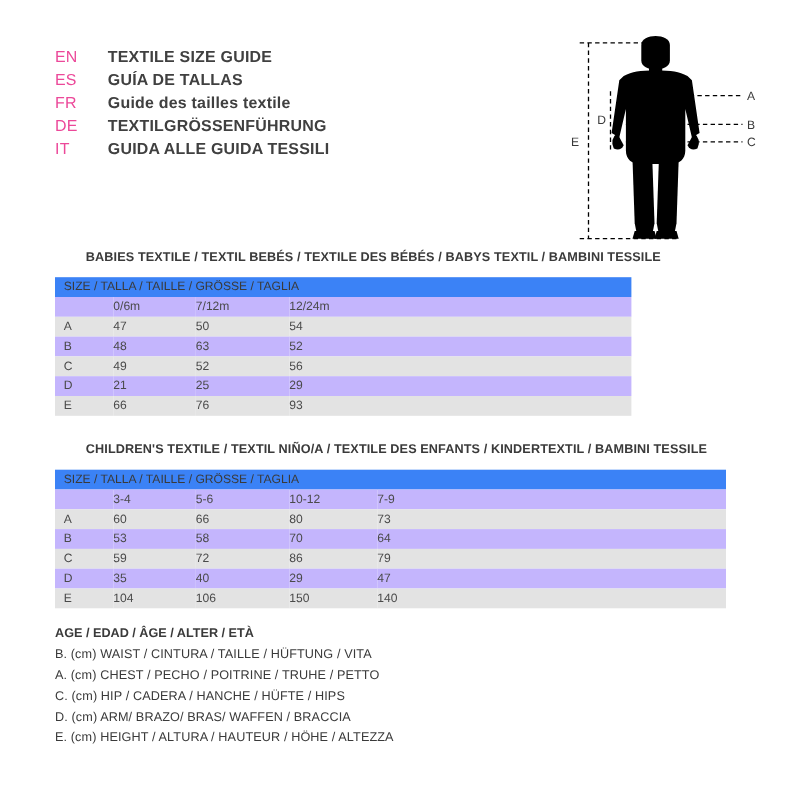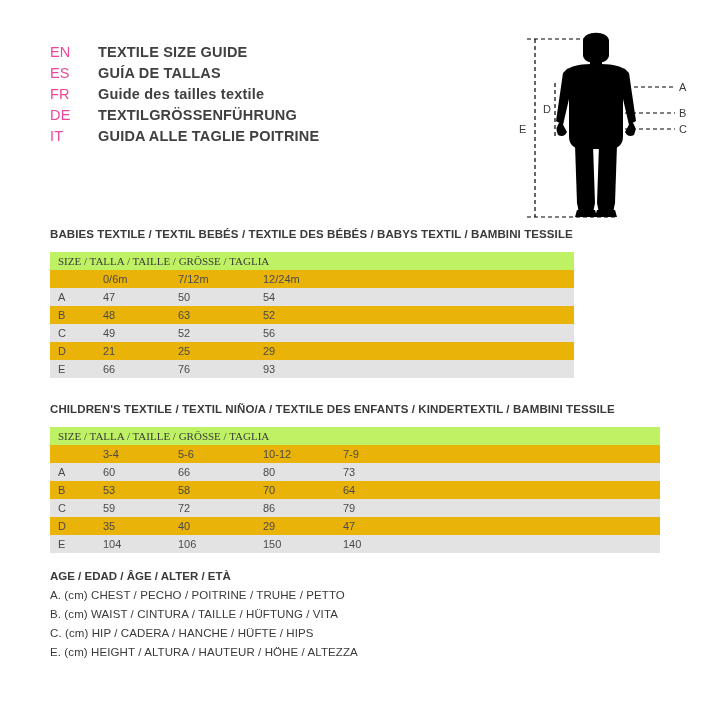--- a/index.html
+++ b/index.html
@@ -55,20 +55,21 @@
   }
 
   
   .section-title {
     position: absolute;
     font-size: 11.5px;
     font-weight: bold;
     color: #3a3a3a;
     letter-spacing: 0.1px;
     white-space: nowrap;
+    margin-left: 28px;
   }
 
   
   table.size-table {
     position: absolute;
     border-collapse: collapse;
     font-size: 11px;
     color: #4a4a4a;
   }
   table.size-table td {
@@ -79,22 +80,22 @@
     line-height: 18px;
   }
   table.size-table td.label {
     padding-left: 8px;
   }
   table.size-table tr.head td {
     font-size: 11px;
     color: #3a3a3a;
   }
   .row-shaded { background: #e3e3e3; }
-  .row-plain   { background: #eab308; }
-  .row-head    { background: #bef264; font-family: Liberation Serif, serif; }
+  .row-plain   { background: #c4b5fd; }
+  .row-head    { background: #3b82f6; }
 
   
   .legend {
     position: absolute;
     left: 50px;
     top: 570px;
     width: 560px;
   }
   .legend-title {
     font-size: 11.5px;
@@ -126,21 +127,21 @@
     <div class="lang-row">
       <span class="lang-code">FR</span>
       <span class="lang-title">Guide des tailles textile</span>
     </div>
     <div class="lang-row">
       <span class="lang-code">DE</span>
       <span class="lang-title">TEXTILGRÖSSENFÜHRUNG</span>
     </div>
     <div class="lang-row">
       <span class="lang-code">IT</span>
-      <span class="lang-title">GUIDA ALLE TAGLIE POITRINE</span>
+      <span class="lang-title">GUIDA ALLE GUIDA TESSILI</span>
     </div>
   </div>
 
   <div class="figure">
     <svg width="200" height="200" viewBox="0 0 200 200">
 
       <g fill="#000000">
 
         <path d="M78 16 C78 5, 104 5, 104 16 L104 30 C104 41, 78 41, 78 30 Z"></path>
 
@@ -281,19 +282,20 @@
       <td>104</td>
       <td>106</td>
       <td>150</td>
       <td>140</td>
     </tr>
   </tbody>
     </table>
 
   <div class="legend">
     <div class="legend-title">AGE / EDAD / ÂGE / ALTER / ETÀ</div>
+    <div class="legend-line">B. (cm) WAIST / CINTURA / TAILLE / HÜFTUNG / VITA</div>
     <div class="legend-line">A. (cm) CHEST / PECHO / POITRINE / TRUHE / PETTO</div>
-    <div class="legend-line">B. (cm) WAIST / CINTURA / TAILLE / HÜFTUNG / VITA</div>
     <div class="legend-line">C. (cm) HIP / CADERA / HANCHE / HÜFTE / HIPS</div>
+    <div class="legend-line">D. (cm) ARM/ BRAZO/ BRAS/ WAFFEN / BRACCIA</div>
     <div class="legend-line">E. (cm) HEIGHT / ALTURA / HAUTEUR / HÖHE / ALTEZZA</div>
   </div>
 
 </div>
 
 </body></html>

